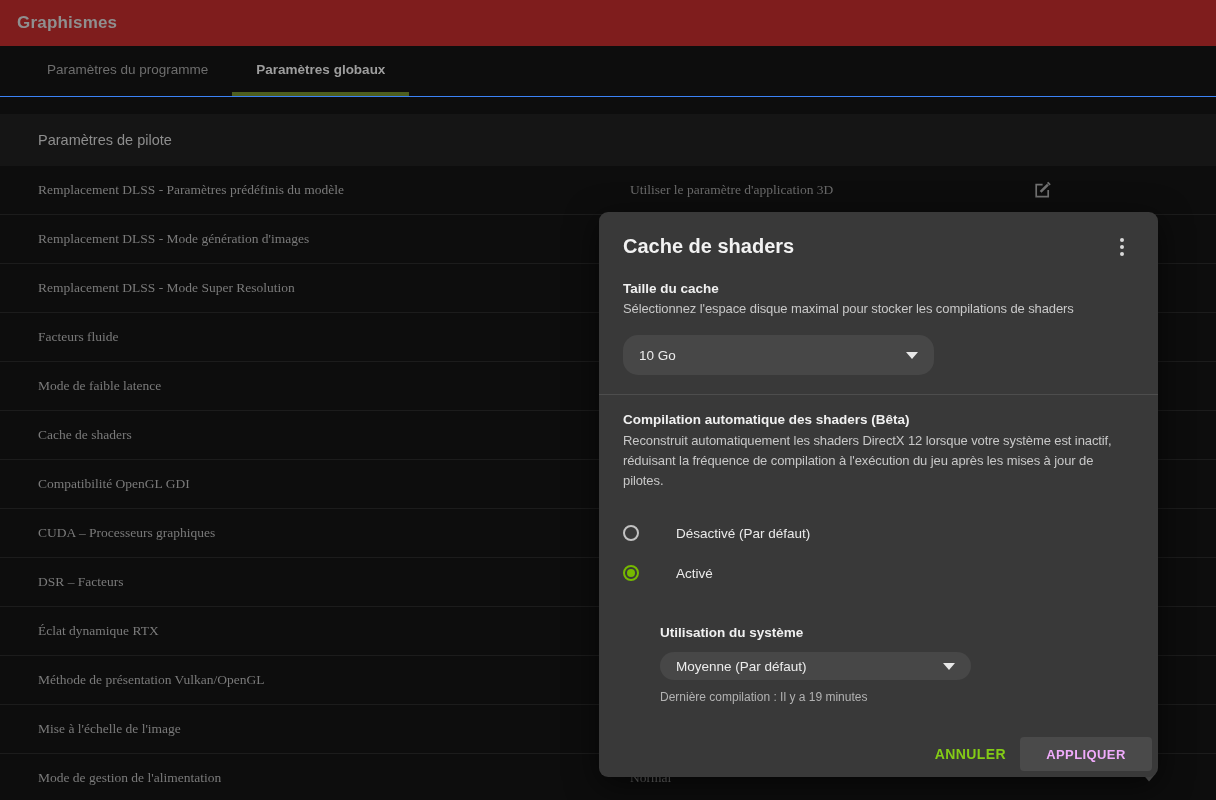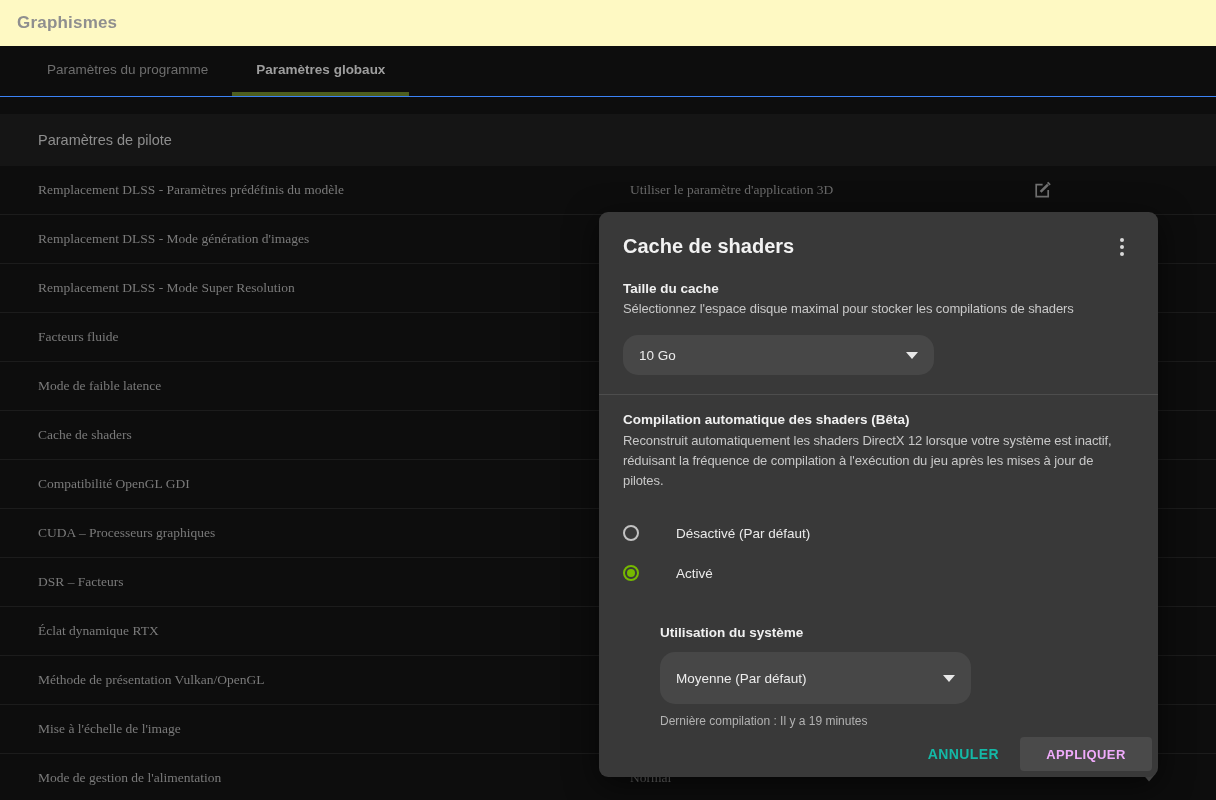--- a/index.html
+++ b/index.html
@@ -1,21 +1,21 @@
 <!DOCTYPE html>
 <html style="--accent: #76b900; --underline: #4d5e1f;"><head>
 <meta charset="utf-8">
 <style>
   * { margin:0; padding:0; box-sizing:border-box; }
   html,body { width:1216px; height:800px; overflow:hidden; background:#0d0d0d;
               font-family:"Liberation Sans","DejaVu Sans",sans-serif; }
   #app { position:relative; width:1216px; height:800px; background:#0d0d0d; }
 
   
-  .page-header { height:46px; background:#fef9c3; display:flex; align-items:center; padding-left:17px; }
+  .page-header { height:46px; background:#7f1d1d; display:flex; align-items:center; padding-left:17px; }
   .page-title  { font-size:17px; font-weight:700; color:#8f8f8f; letter-spacing:.2px; }
 
   .tabs { display:flex; padding-left:23px; height:51px; border-bottom:1px solid #3b82f6; }
   .tab  { display:flex; align-items:center; padding:0 24px; font-size:13.5px; color:#6e6e6e;
           border-bottom:4px solid transparent; cursor:pointer; }
   .tab.active { color:#9e9e9e; font-weight:700; border-bottom-color:var(--underline,#4d5e1f); }
 
   .list { margin-top:17px; }
   .section-header { height:52px; background:#151515; display:flex; align-items:center;
                     padding-left:38px; font-size:14.5px; color:#8e8e8e; }
@@ -54,26 +54,26 @@
   .radio-group { margin-top:22px; }
   .radio-row { display:flex; align-items:center; min-height:40px; gap:21px; cursor:pointer; }
   .radio { width:16px; height:16px; border:2px solid #c2c2c2; border-radius:50%; position:relative; flex:0 0 auto; }
   .radio-row.checked .radio { border-color:var(--accent,#76b900); }
   .radio-row.checked .radio::after { content:""; position:absolute; left:50%; top:50%; width:8px; height:8px;
                                      transform:translate(-50%,-50%); border-radius:50%; background:var(--accent,#76b900); }
   .radio-label { font-size:13.5px; color:#eaeaea;margin-left:16px; }
 
   .nested { margin-left:37px; }
   #usage-label { margin-top:32px; font-weight:700; font-size:13.5px; color:#f0f0f0; }
-  #usage-select { margin-top:12px; height:52px; }
+  #usage-select { margin-top:12px; height:28px; }
   .status-text { margin-top:10px; font-size:12px; color:#b2b2b2; }
 
   .dlg-footer { position:absolute; right:6px; bottom:6px; display:flex; align-items:center; }
-  .btn-text { background:none; border:none; font-family:inherit; font-size:14px; font-weight:700; color:#14b8a6;
-              letter-spacing:.4px; margin-right:21px; cursor:pointer; }
+  .btn-text { background:none; border:none; font-family:inherit; font-size:14px; font-weight:700; color:#84cc16;
+              letter-spacing:.4px; margin-right:14px; cursor:pointer; }
   .btn-apply { width:132px; height:34px; background:#4a4a4a; border:none; border-radius:4px; font-family:inherit;
                font-size:13px; font-weight:700; color:#f0abfc; letter-spacing:.4px; cursor:default; }
 </style>
 </head>
 <body>
 
 <div id="app">
 
   <div class="page-header">
     <span class="page-title">Graphismes</span>

